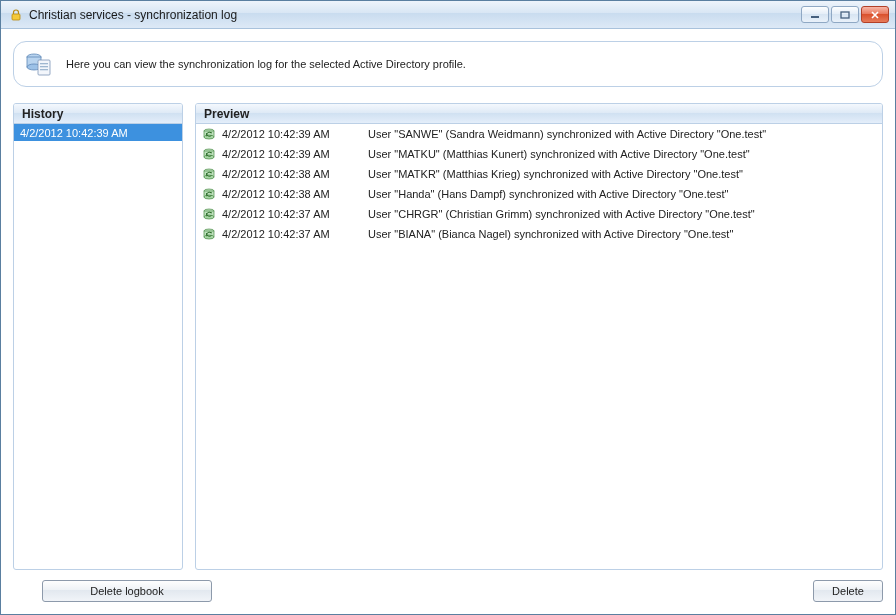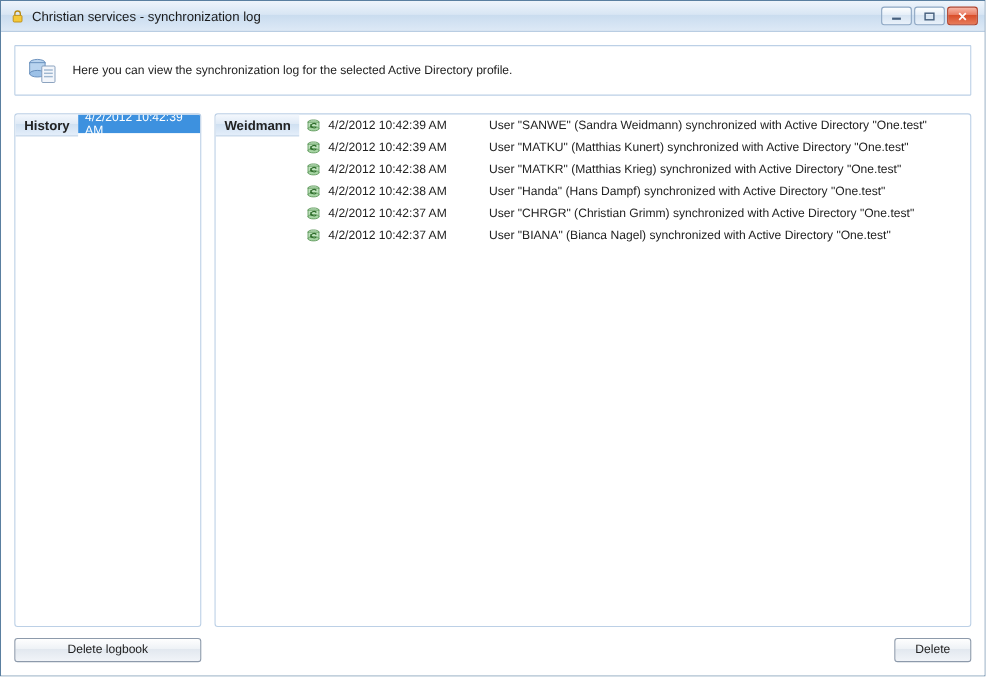--- a/index.html
+++ b/index.html
@@ -54,21 +54,21 @@
   .content {
     padding: 12px;
     display: flex;
     flex-direction: column;
     flex: 1;
     background: #fff;
     min-height: 0;
   }
   .info-box {
     border: 1px solid #bcd0e6;
-    border-radius: 1px;
+    border-radius: 13px;
     background: #fff;
     padding: 8px 10px;
     display: flex;
     align-items: center;
     gap: 12px;
   }
   .info-icon {
     width: 30px; height: 28px;
     display: inline-flex; align-items: center; justify-content: center;
   }
@@ -77,21 +77,21 @@
     margin-top: 16px;
     display: flex;
     flex: 1;
     gap: 12px;
     min-height: 0;
   }
   .panel {
     border: 1px solid #bcd0e6;
     border-radius: 3px;
     display: flex;
-    flex-direction: row;
+    flex-direction: column;
     background: #fff;
     overflow: hidden;
     min-height: 0;
   }
   .panel-history { width: 170px; }
   .panel-preview { flex: 1; }
   .panel-header {
     height: 20px;
     background: linear-gradient(#f4f8fd, #dfeaf6 45%, #cfe0f1 46%, #e4eefa);
     border-bottom: 1px solid #bcd0e6;
@@ -151,20 +151,21 @@
     min-width: 70px;
     padding: 0 18px;
     border: 1px solid #8d9aab;
     border-radius: 3px;
     background: linear-gradient(#fefefe, #eef2f6 45%, #e2e8ef 46%, #f1f4f8);
     color: #222;
     display: inline-flex; align-items: center; justify-content: center;
     cursor: pointer;
     font-size: 11px;
     font-family: inherit;
+    margin-left: 29px;
   }
   .btn.delete { min-width: 170px; }
   svg { display: block; }
 </style>
 </head>
 <body>
 
 <div class="window">
   <div class="titlebar">
     <span class="title-icon">
@@ -210,21 +211,21 @@
     </div>
 
     <div class="panels">
       <div class="panel panel-history">
         <div class="panel-header">History</div>
         <div class="panel-body" id="history-body">
             <div class="history-item">4/2/2012 10:42:39 AM</div>
           </div>
       </div>
       <div class="panel panel-preview">
-        <div class="panel-header">Weidmann</div>
+        <div class="panel-header">Preview</div>
         <div class="panel-body" id="preview-body">
             <div class="preview-row">
               <span class="row-icon">
 <svg width="14" height="14" viewBox="0 0 14 14">
   <ellipse cx="7" cy="4" rx="5" ry="2" fill="#bfe2bd" stroke="#4e8d4b" stroke-width="0.7"></ellipse>
   <rect x="2" y="4" width="10" height="6" fill="#bfe2bd" stroke="#4e8d4b" stroke-width="0.7"></rect>
   <ellipse cx="7" cy="10" rx="5" ry="2" fill="#a7d5a4" stroke="#4e8d4b" stroke-width="0.7"></ellipse>
   <path d="M4.5 8.5 A3 3 0 0 1 9.5 6" fill="none" stroke="#2f6d2c" stroke-width="1"></path>
   <path d="M9.5 8.5 A3 3 0 0 1 4.5 6" fill="none" stroke="#2f6d2c" stroke-width="1"></path>
   <path d="M9 4.8 L10 6 L8.4 6.2 Z" fill="#2f6d2c"></path>

